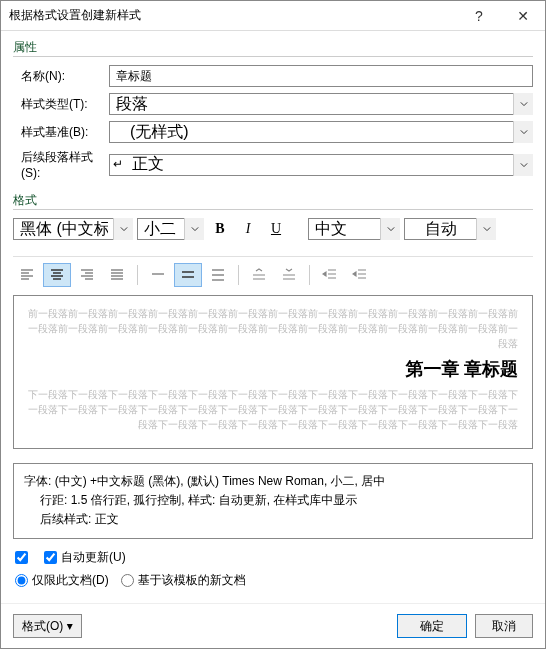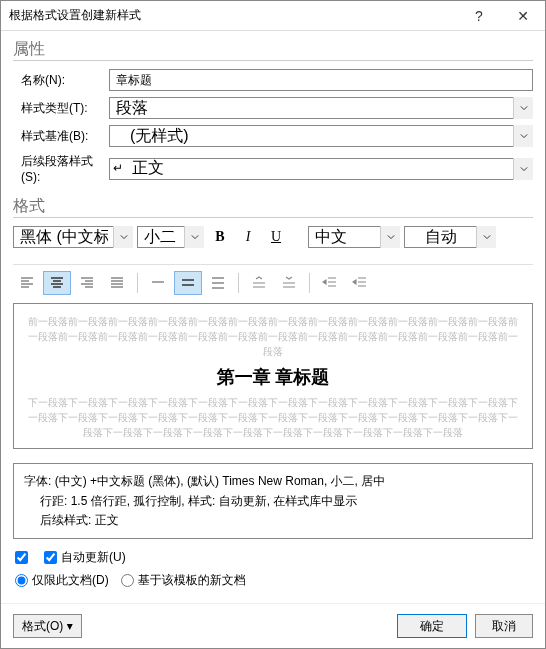--- a/index.html
+++ b/index.html
@@ -2,21 +2,21 @@
 <html><head>
 <meta charset="utf-8">
 <style>
   * { box-sizing: border-box; margin: 0; padding: 0; }
   body { font-family: "Microsoft YaHei", "Segoe UI", sans-serif; font-size: 12px; background: #fff; color: #000; }
   .window { width: 546px; height: 649px; border: 1px solid #888; background: #fff; display: flex; flex-direction: column; }
   .titlebar { height: 30px; display: flex; align-items: center; padding-left: 8px; border-bottom: 1px solid #ddd; }
   .titlebar .title { flex: 1; font-size: 12px; }
   .tbtn { width: 44px; height: 30px; display: flex; align-items: center; justify-content: center; font-size: 14px; color: #333; }
   .content { flex: 1; padding: 8px 12px 4px 12px; overflow: hidden; display: flex; flex-direction: column; }
-  .section-label { font-size: 16px; color: #737373; margin-bottom: 6px; }
+  .section-label { font-size: 12px; color: #14532d; margin-bottom: 6px; }
   .ruled { border-bottom: 1px solid #ccc; margin-bottom: 8px; }
   .row { display: flex; align-items: center; margin-bottom: 6px; }
   .row-label { width: 96px; padding-left: 8px; }
   .row .field { flex: 1; }
   input[type=text].tf { width: 100%; height: 22px; border: 1px solid #888; padding: 0 6px; font-size: 12px; }
   .combo { position: relative; width: 100%; }
   .combo input { width: 100%; height: 22px; border: 1px solid #888; padding: 0 24px 0 6px; font-size: 16px; background: #fff; }
   .combo input.indent { padding-left: 20px; }
   .combo .caret { position: absolute; right: 0; top: 0; width: 20px; height: 22px; border-left: 1px solid #ccc; display: flex; align-items: center; justify-content: center; background: #f0f0f0; }
   .caret svg { width: 8px; height: 8px; }
@@ -28,21 +28,21 @@
   .biu { width: 24px; height: 22px; border: 1px solid transparent; display: flex; align-items: center; justify-content: center; font-family: "Times New Roman", serif; font-size: 14px; }
   .biu.bold { font-weight: bold; }
   .biu.italic { font-style: italic; }
   .biu.under { text-decoration: underline; }
   .ruler { border-top: 1px solid #e0e0e0; margin: 2px 0 6px 0; }
   .toolbar2 { display: flex; align-items: center; gap: 2px; margin-bottom: 8px; }
   .tb2 { width: 28px; height: 24px; border: 1px solid transparent; display: flex; align-items: center; justify-content: center; color: #555; }
   .tb2.sel { border: 1px solid #7eb4ea; background: #cde6f7; }
   .tb2 svg { width: 16px; height: 16px; }
   .sep2 { width: 1px; height: 20px; background: #ccc; margin: 0 4px; }
-  .preview { border: 1px solid #888; height: 154px; padding: 10px 14px; overflow: hidden; text-align: center; }
+  .preview { border: 1px solid #888; height: 154px; padding: 10px 14px; overflow: hidden; text-align: right; }
   .prevtext { color: #bcbcbc; font-size: 10px; line-height: 1.5; word-break: break-all; }
   .prevtitle { color: #000; font-size: 18px; font-weight: bold; margin: 6px 0; font-family: SimHei, "Microsoft YaHei"; }
   .desc { border: 1px solid #888; border-top: 1px solid #888; margin-top: 14px; padding: 8px 10px; font-size: 12px; line-height: 1.6; background: #fff; }
   .chkrow { display: flex; align-items: center; gap: 16px; margin-top: 10px; padding-left: 2px; }
   .chk { display: flex; align-items: center; gap: 4px; }
   .chk input { width: 13px; height: 13px; }
   .radrow { display: flex; align-items: center; gap: 12px; margin-top: 6px; padding-left: 2px; }
   .rad { display: flex; align-items: center; gap: 4px; }
   .footer { display: flex; align-items: center; padding: 10px 12px; border-top: 1px solid #eee; margin-top: 10px; }
   .footer .spacer { flex: 1; }

